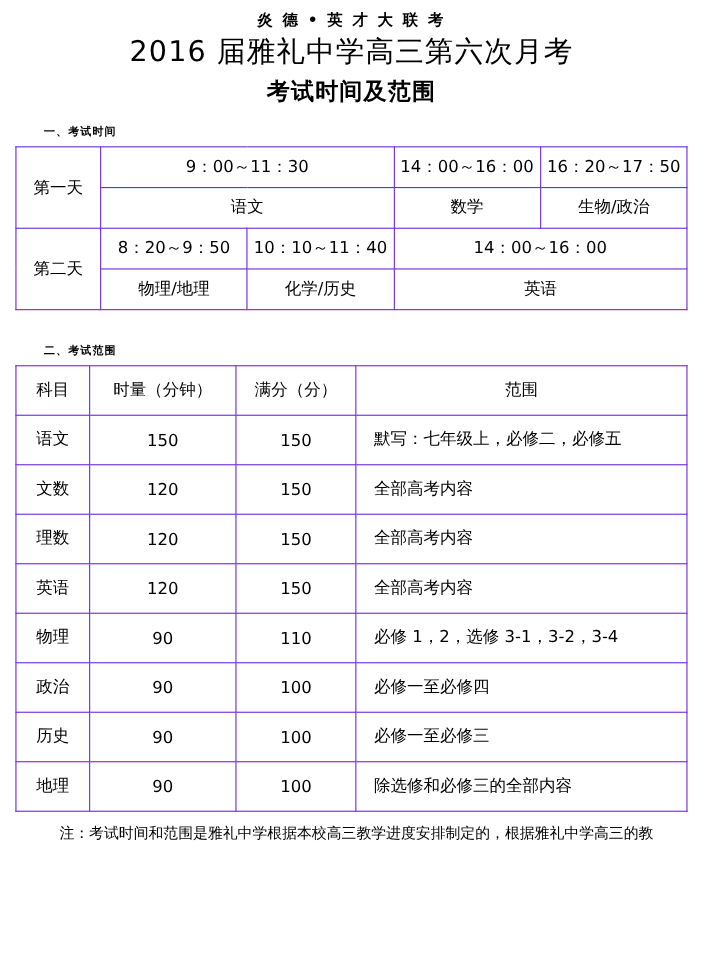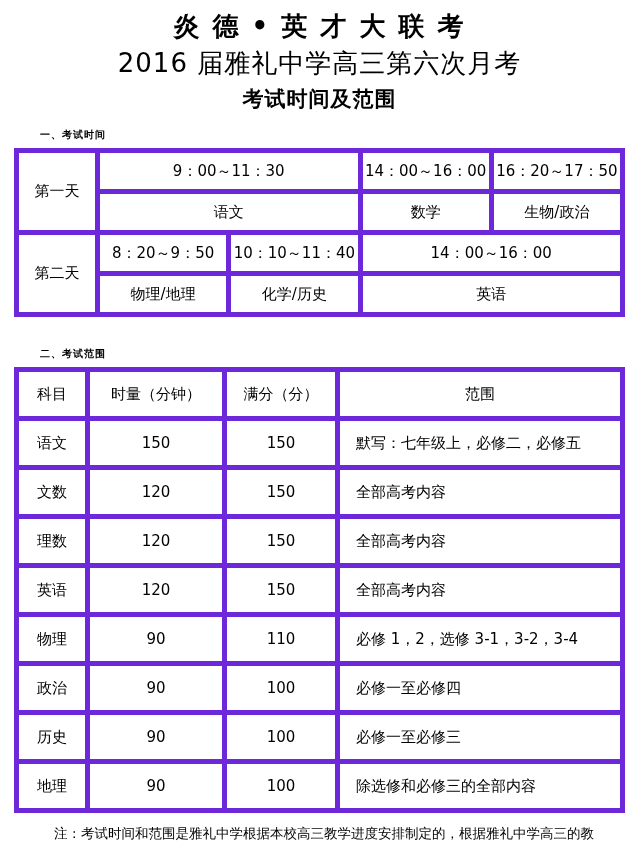--- a/index.html
+++ b/index.html
@@ -17,21 +17,21 @@
   }
   .page {
     width: 639px;
     height: 868px;
     position: relative;
     box-sizing: border-box;
     padding: 0 14px;
   }
   .title-line1 {
     text-align: center;
-    font-size: 26px;
+    font-size: 14px;
     font-weight: bold;
     letter-spacing: 2px;
     margin-top: 10px;
     line-height: 1.3;
   }
   .title-line2 {
     text-align: center;
     font-size: 26px;
     font-weight: normal;
     letter-spacing: 1px;
@@ -51,21 +51,21 @@
     font-weight: bold;
     margin: 14px 0 6px 26px;
     letter-spacing: 1px;
   }
   table.grid {
     border-collapse: collapse;
     width: 100%;
     table-layout: fixed;
   }
   table.grid td {
-    border: 5px solid #6d28d9;
+    border: 1px solid #6d28d9;
     text-align: center;
     vertical-align: middle;
     font-size: 15px;
     padding: 4px 2px;
     height: 26px;
   }
   
   #schedule-table td {
     height: 28px;
   }

